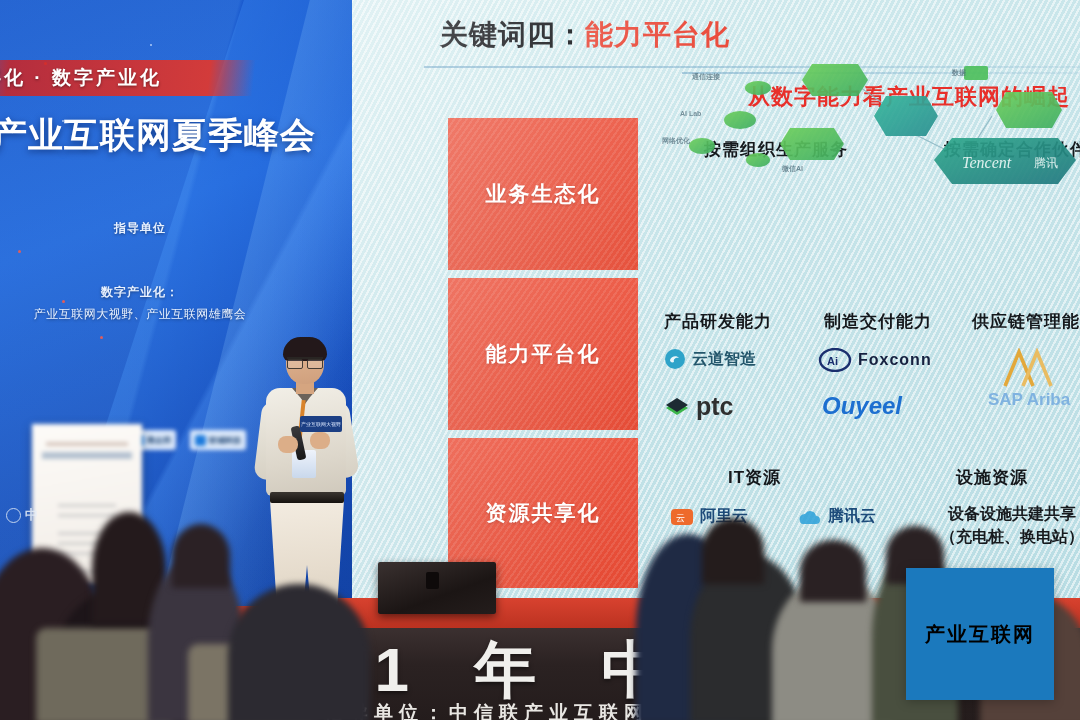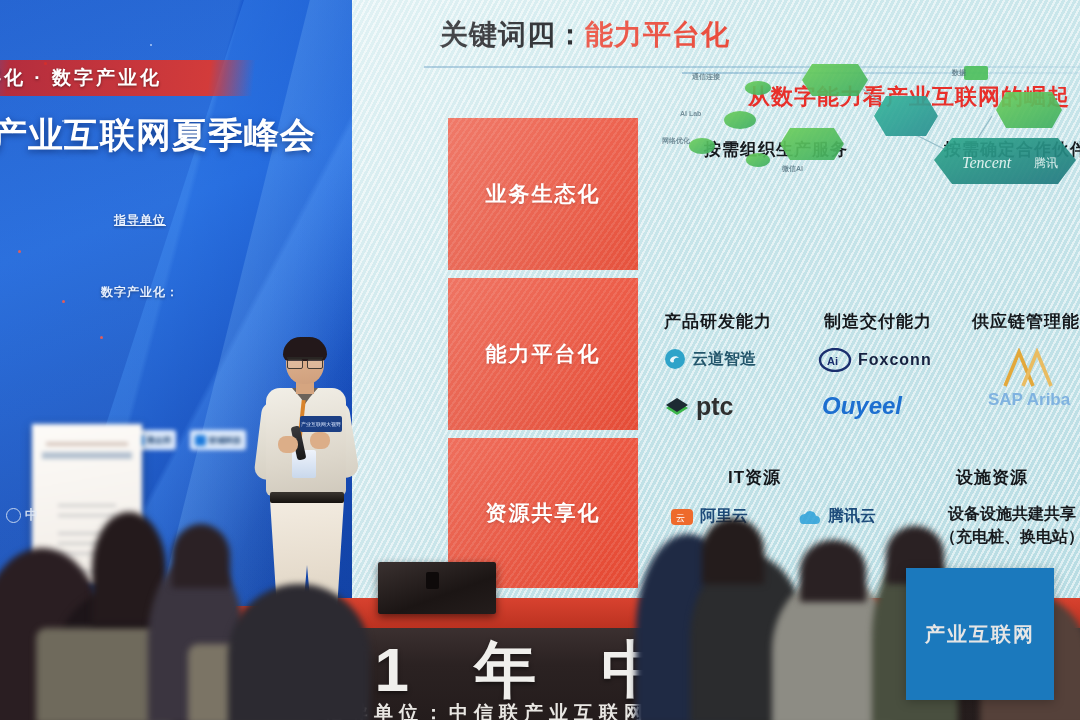--- a/index.html
+++ b/index.html
@@ -151,21 +151,21 @@
   .bk-grp{position:absolute;left:26px;top:72px;width:58px;height:3px;background:#c3c3c3;opacity:.7;}
 
   
   .aud{position:absolute;border-radius:50% 50% 0 0;}
   .chair{position:absolute;border-radius:10px 10px 2px 2px;}
 
   
   .wm{position:absolute;left:906px;top:568px;width:148px;height:132px;background:#1b79bd;
     display:flex;flex-direction:column;align-items:center;justify-content:center;gap:3px;
     box-shadow:0 2px 10px rgba(0,0,0,.25);}
-  .wm .w1{font-size:20px;color:#e5e5e5;font-weight:bold;letter-spacing:2px;}
+  .wm .w1{font-size:20px;color:#000000;font-weight:bold;letter-spacing:2px;}
   .wm .w2{font-size:36px;color:#ffffff;font-weight:bold;letter-spacing:3px;
     text-shadow:0 1px 3px rgba(0,0,0,.3);}
   .cornerwm{position:absolute;left:6px;top:506px;display:flex;align-items:center;gap:4px;opacity:.85;}
   .cornerwm .cw-ico{width:13px;height:13px;border-radius:50%;border:1.6px solid #dfe9f5;}
   .cornerwm .cw-tx{font-size:13px;color:#e6eef8;font-weight:bold;}
 
   .blurfx{filter:blur(2.2px);}
   .blurfx2{filter:blur(3.4px);}
 </style>
 </head>
@@ -183,22 +183,23 @@
     <div class="dotw" style="left:96px;top:70px;"></div>
     <div class="dotw" style="left:150px;top:44px;"></div>
     <div class="dotw" style="left:62px;top:120px;"></div>
 
     <div class="banner-kicker">
       <span>数字化 · 数字产业化</span>
     </div>
 
     <div class="banner-title">国产业互联网夏季峰会</div>
 
-    <div class="banner-sub bs-h" style="top:212px;text-decoration:underline;">指导单位</div>
+    <div class="banner-sub bs-h" style="top:220px;">指导单位</div>
     <div class="banner-sub bs-h" style="top:284px;">数字产业化：</div>
+    <div class="banner-sub bs-b" style="top:306px;">产业互联网大视野、产业互联网雄鹰会</div>
 
     <div class="chip blurfx" style="left:128px;top:430px;">
       <i></i>
       <span>商企邦</span>
     </div>
     <div class="chip blurfx" style="left:190px;top:430px;">
       <i></i>
       <span>软城科技</span>
     </div>
     <div class="chip blurfx" style="left:262px;top:432px;">

